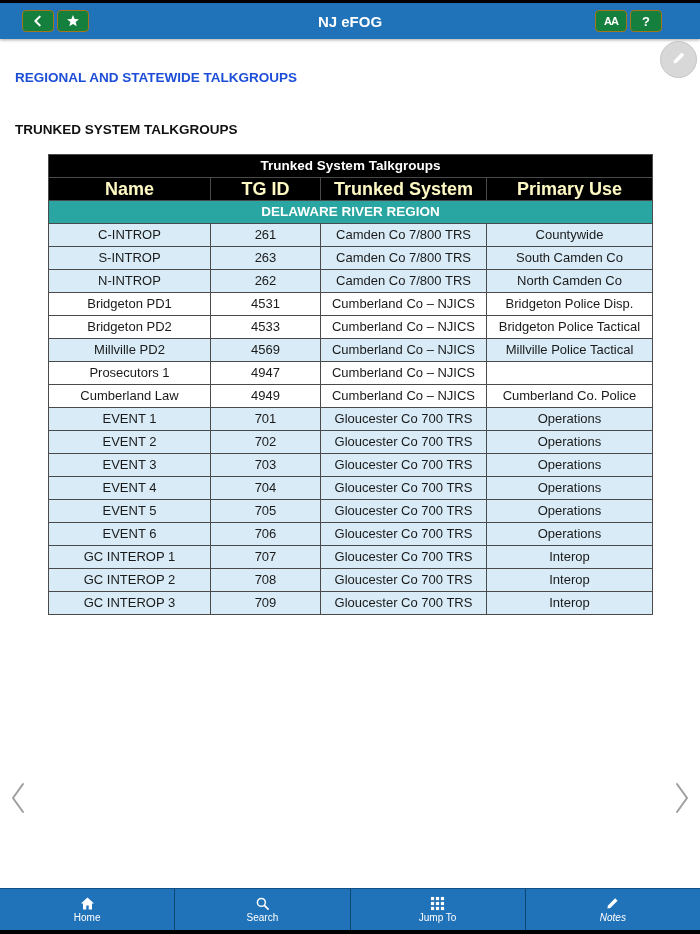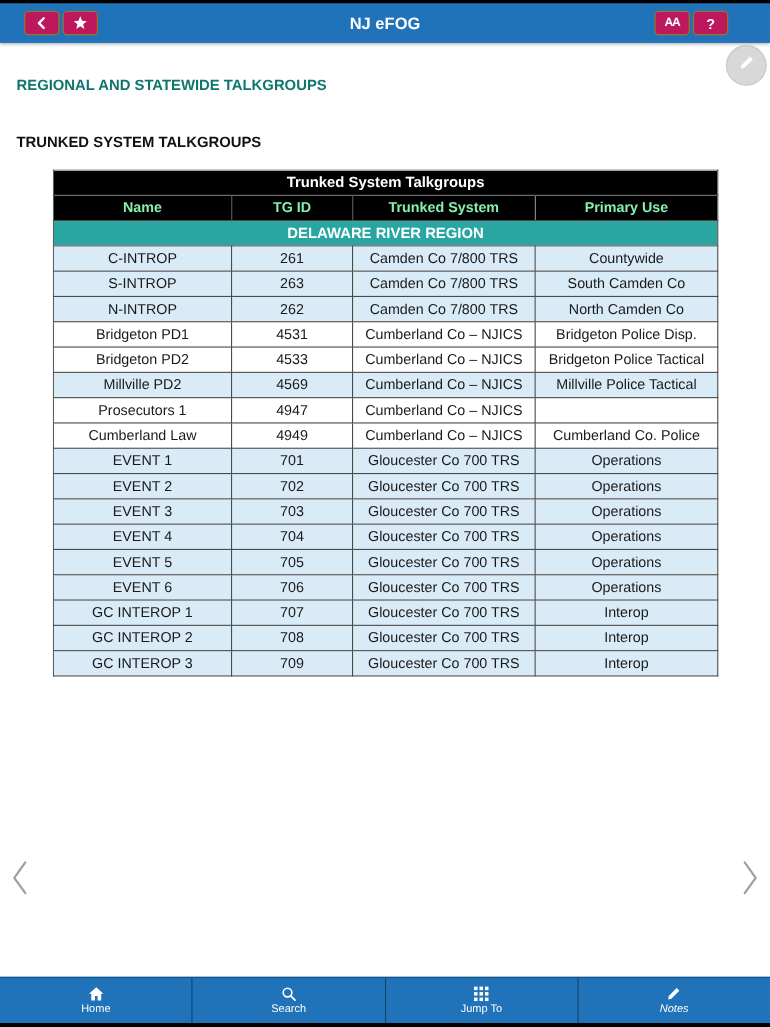--- a/index.html
+++ b/index.html
@@ -26,21 +26,21 @@
     position: absolute; left: 0; right: 0;
     text-align: center;
     color: #fff; font-weight: bold; font-size: 15px;
     pointer-events: none;
   }
   .btn-group { display: flex; gap: 3px; z-index: 2; }
   .btn-group.left  { margin-left: 22px; }
   .btn-group.right { position: absolute; right: 38px; }
   .gold-btn {
     width: 32px; height: 22px;
-    background: #be185d;
+    background: #15803d;
     border: 1px solid #a3741a;
     border-radius: 4px;
     display: flex; align-items: center; justify-content: center;
     color: #fff; font-weight: bold;
     padding: 0; cursor: pointer;
     font-family: "Liberation Sans", sans-serif;
   }
   .gold-btn svg { display: block; }
   .fs-label { font-size: 11px; letter-spacing: -1px; }
   .help-label { font-size: 13px; }
@@ -49,21 +49,21 @@
   .edit-fab {
     position: absolute; top: 41px; right: 3px;
     width: 37px; height: 37px; border-radius: 50%;
     background: #d8d8d8;
     border: 1px solid #c6c6c6;
     display: flex; align-items: center; justify-content: center;
     cursor: pointer; z-index: 5;
   }
 
   
-  .h1 { margin: 31px 0 0 15px; font-size: 13.5px; font-weight: bold; color: #0f766e; }
+  .h1 { margin: 31px 0 0 15px; font-size: 13.5px; font-weight: bold; color: #1d4ed8; }
   .h2 { margin: 37px 0 0 15px; font-size: 13.5px; font-weight: bold; color: #111; }
 
   
   .table-wrap {
     margin: 17px 0 0 48px;
     width: 606px;
     height: 472px;
     overflow: hidden;
   }
   table.tg {
@@ -75,21 +75,21 @@
   }
   table.tg th, table.tg td {
     border: 1px solid #4a4a4a;
     padding: 3px 2px;
     text-align: center;
     line-height: 16px;
     overflow: hidden;
     white-space: nowrap;
   }
   .t-title   { background: #000; color: #fff; font-weight: bold; font-size: 13.5px; }
-  .col-h     { background: #000; color: #86efac; font-weight: bold; font-size: 13px; }
+  .col-h     { background: #000; color: #fef9c3; font-weight: bold; font-size: 18px; }
   .t-section { background: #29a6a1; color: #fff; font-weight: bold; font-size: 13.5px; padding: 2px; }
   tr.row-blue  td { background: #d8ebf6; }
   tr.row-white td { background: #ffffff; }
 
   
   .pager {
     position: absolute; top: 780px;
     width: 26px; height: 38px;
     display: flex; align-items: center; justify-content: center;
     cursor: pointer; background: transparent; border: none; padding: 0;

